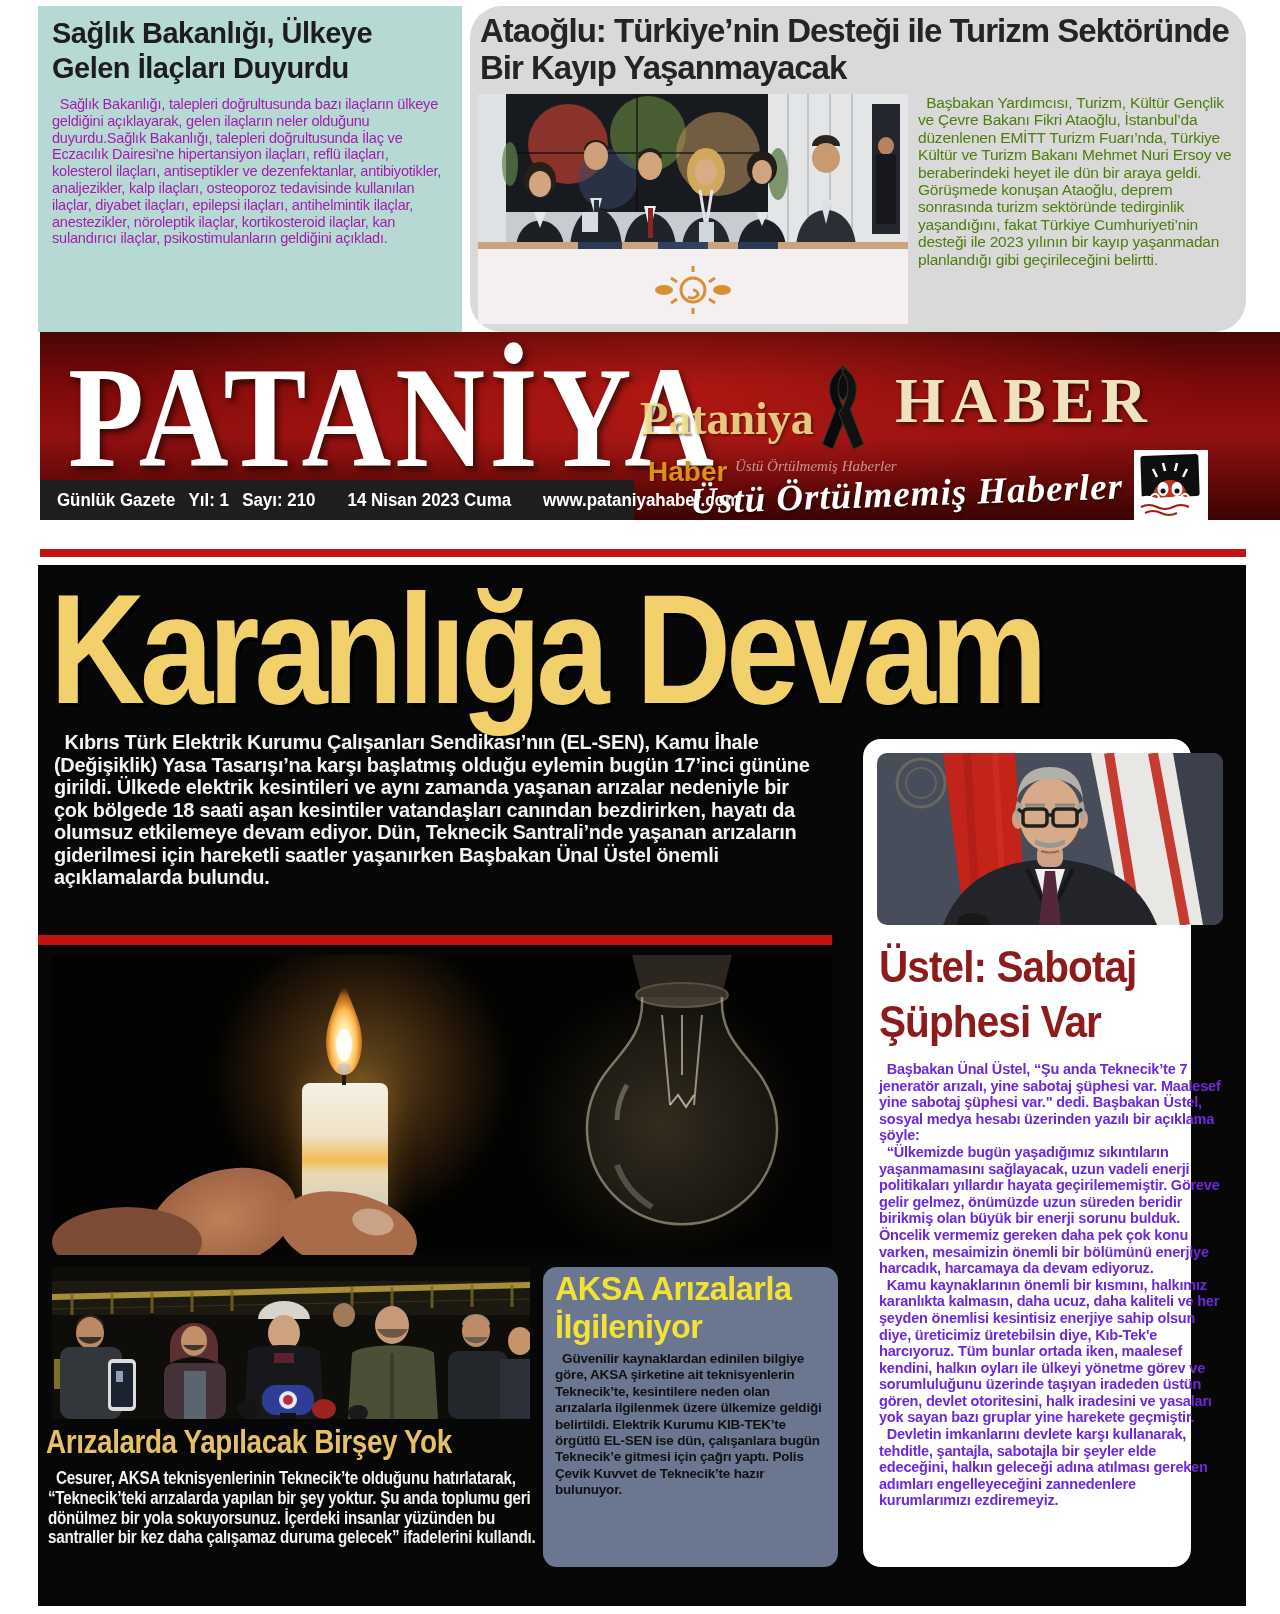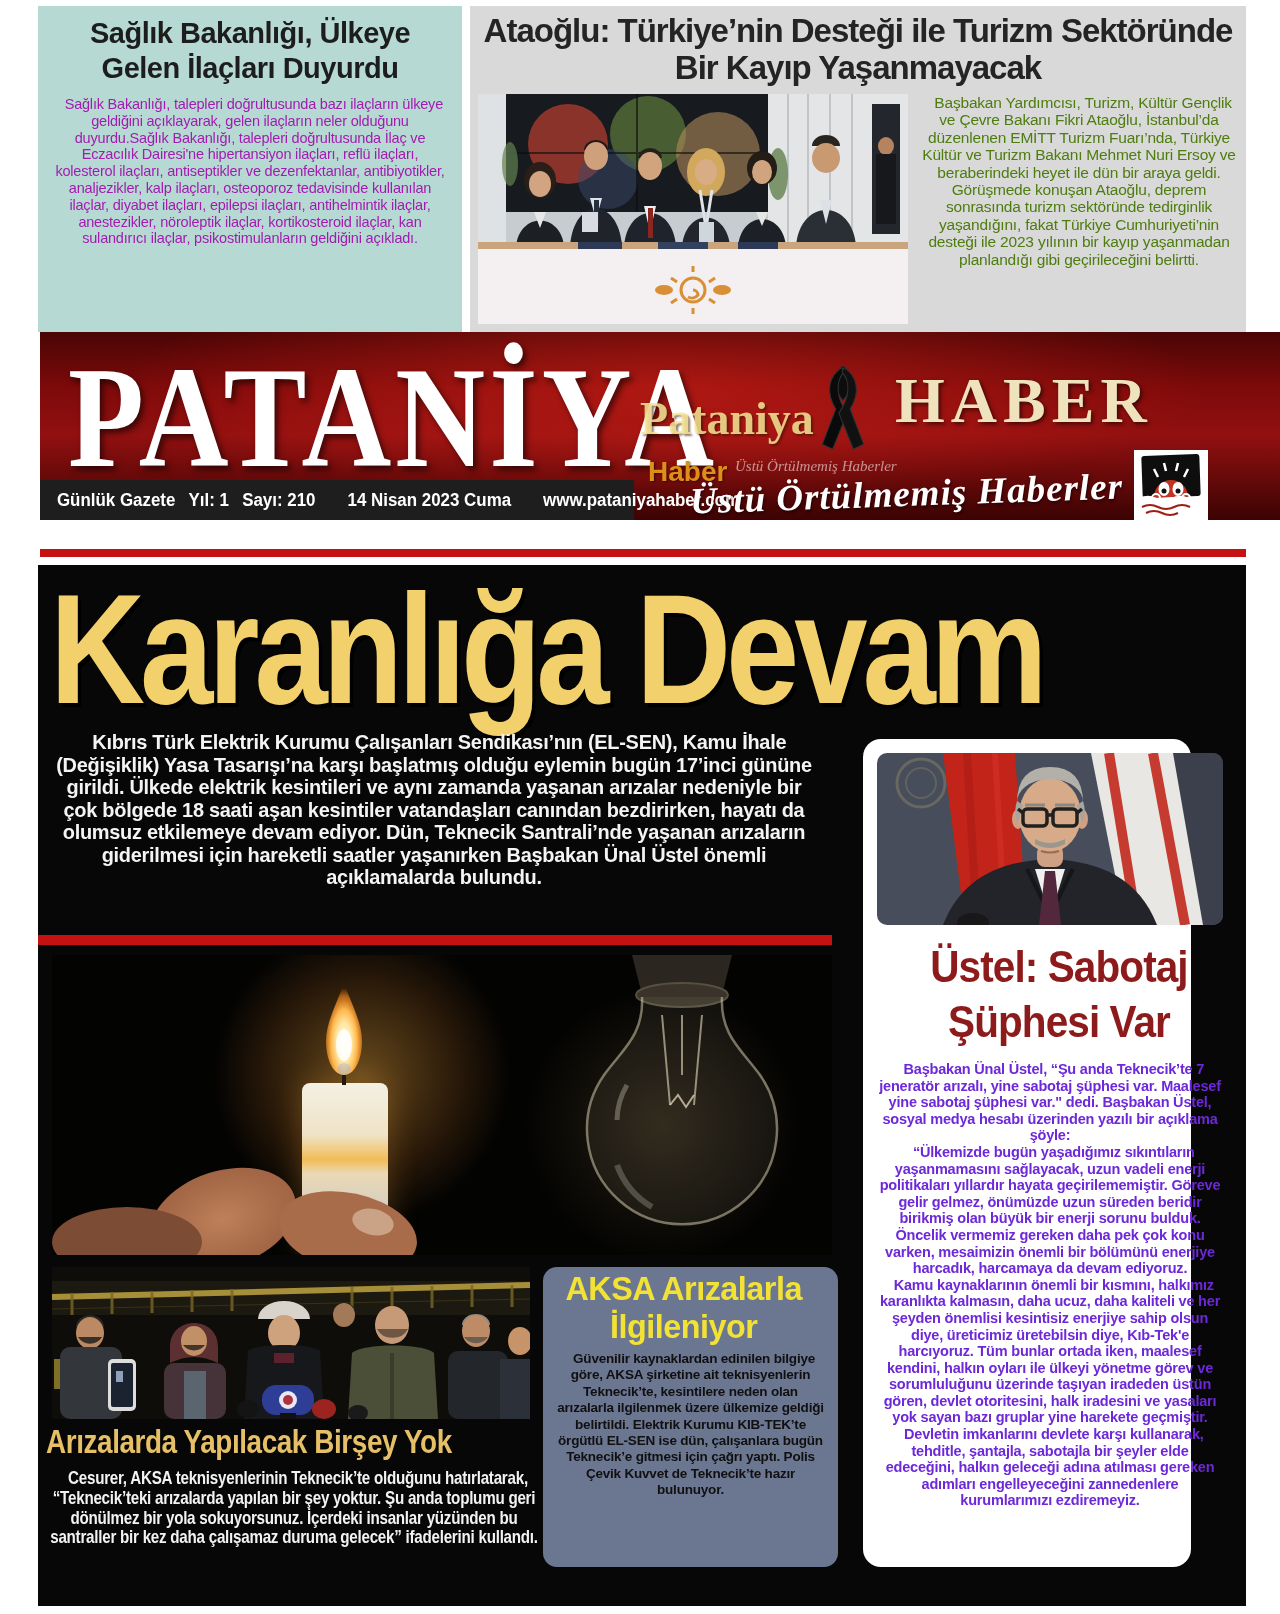--- a/index.html
+++ b/index.html
@@ -1,27 +1,27 @@
 <!DOCTYPE html>
 <html><head>
 <meta charset="utf-8">
 <style>
   html,body{margin:0;padding:0;background:#9a9a9a;}
   .page{position:relative;width:1280px;height:1614px;margin:0 auto;background:#ffffff;
-        font-family:"Liberation Sans",sans-serif;overflow:hidden;text-align:center;}
+        font-family:"Liberation Sans",sans-serif;overflow:hidden;}
   .abs{position:absolute;}
   .cond{transform-origin:left top;}
   .prewrap{white-space:pre-wrap;}
 
   
   .tealbox{left:38px;top:6px;width:424px;height:326px;background:#b6dad3;box-sizing:border-box;padding:10px 14px;}
   .tealbox h2{margin:0;font-size:29px;line-height:35px;font-weight:bold;color:#1d1d1d;letter-spacing:-0.5px;}
   .tealbox .bodytxt{margin-top:10px;font-size:14.5px;line-height:16.8px;color:#a21caf;letter-spacing:-0.2px;}
 
-  .graybox{left:470px;top:6px;width:776px;height:326px;background:#d9d9d9;box-sizing:border-box;}
+  .graybox{left:470px;top:6px;width:776px;height:326px;background:#d9d9d9;box-sizing:border-box;border-radius:32px;}
   .graybox h2{margin:0;padding:6px 10px 0 10px;font-size:33px;line-height:37px;font-weight:bold;color:#242424;letter-spacing:-1px;}
   .gray-body{left:448px;top:88px;width:322px;font-size:15.5px;line-height:17.4px;color:#4d7c0f;letter-spacing:-0.2px;}
 
   
   .masthead{left:40px;top:332px;width:1206px;height:188px;overflow:hidden;
     background:radial-gradient(ellipse at 50% 30%,rgba(215,35,25,.55),rgba(0,0,0,0) 62%),
                linear-gradient(180deg,#4a0505 0%,#7e0a0a 30%,#921010 55%,#3c0303 100%);padding-left:40px;}
   .mh-title{left:28px;top:14px;font-family:"Liberation Serif",serif;font-weight:bold;font-size:122px;line-height:122px;
     color:#ffffff;letter-spacing:4px;transform:scale(1.02,1.18);transform-origin:left top;text-shadow:3px 3px 6px rgba(0,0,0,.6);}
   .mh-sub{left:855px;top:32px;font-family:"Liberation Serif",serif;font-weight:bold;font-size:64px;

